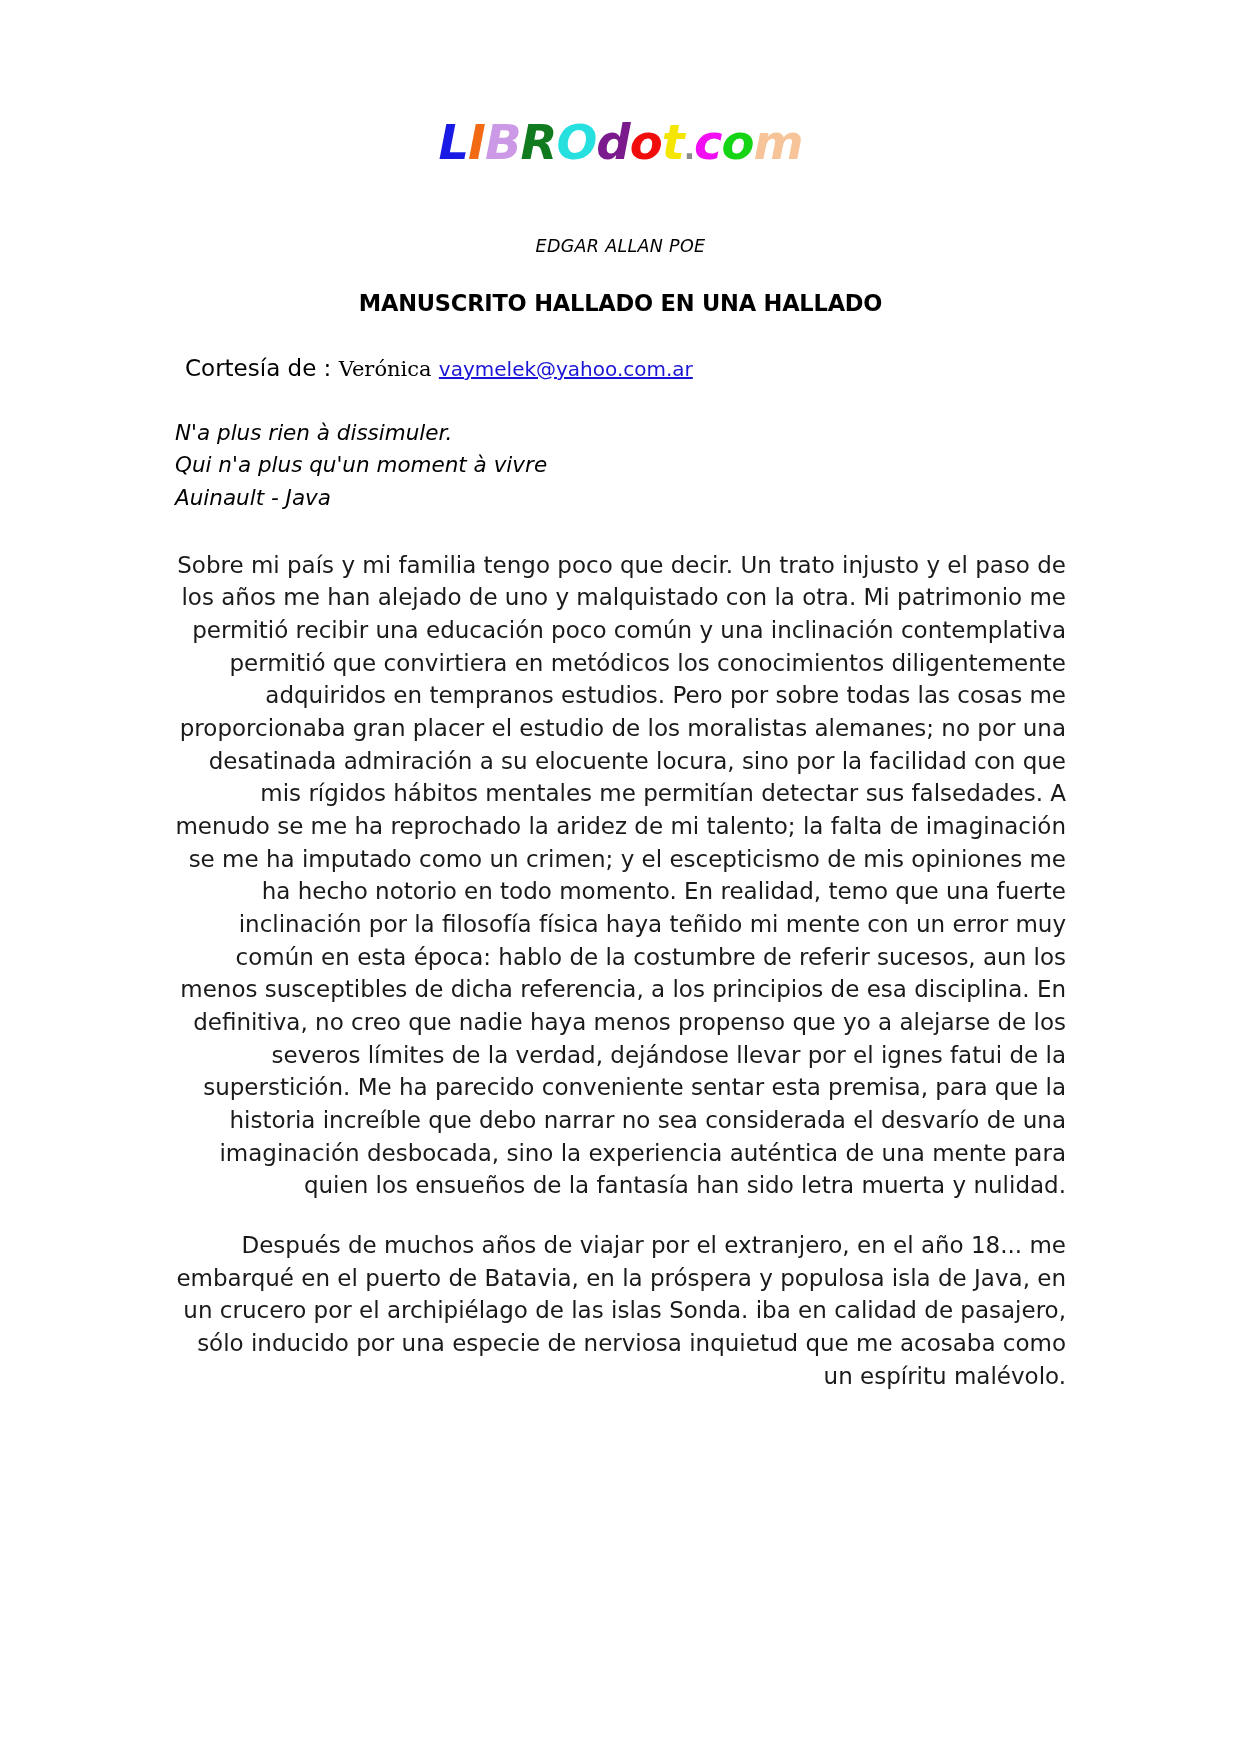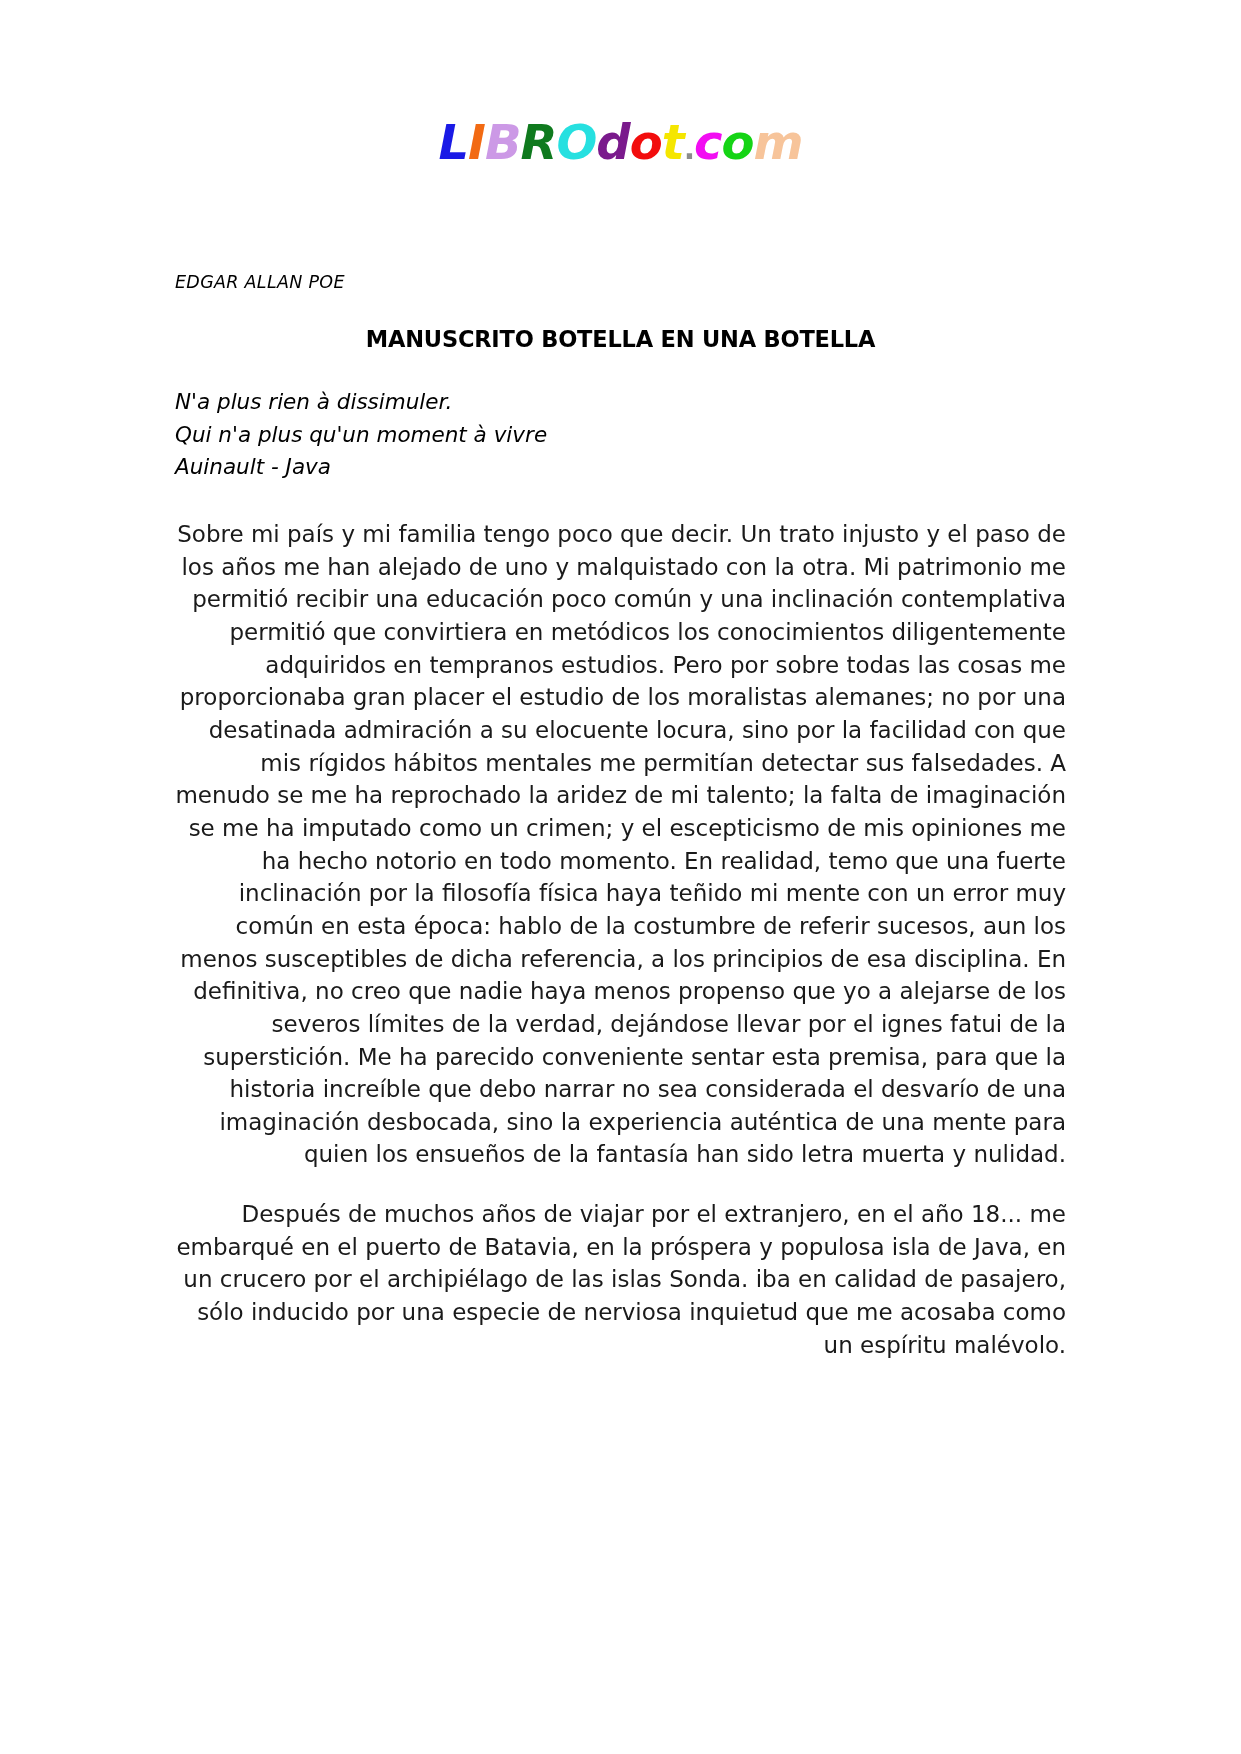--- a/index.html
+++ b/index.html
@@ -41,26 +41,26 @@
   }
   .logo span { display: inline-block; }
   .logo .dotsep {
     font-size: 30px;
     font-style: normal;
     vertical-align: baseline;
   }
 
   
   .author {
-    text-align: left;
+    text-align: center;
     font-family: "DejaVu Sans", sans-serif;
     font-size: 17.5px;
     font-style: italic;
     letter-spacing: 0.3px;
-    margin-top: 76px;
+    margin-top: 40px;
   }
 
   
   .doc-title {
     text-align: center;
     font-family: "DejaVu Sans", sans-serif;
     font-size: 22.5px;
     font-weight: bold;
     letter-spacing: -0.2px;
     margin-top: 34px;
@@ -118,22 +118,27 @@
 <body>
 
 <div class="page">
 
   <div class="logo-wrap">
     <div class="logo" id="logo"><span style="color: rgb(26, 26, 230);">L</span><span style="color: rgb(242, 106, 19);">I</span><span style="color: rgb(204, 153, 230);">B</span><span style="color: rgb(15, 122, 30);">R</span><span style="color: rgb(38, 224, 224);">O</span><span style="color: rgb(122, 26, 140);">d</span><span style="color: rgb(242, 13, 13);">o</span><span style="color: rgb(245, 230, 0);">t</span><span class="dotsep" style="color: rgb(140, 140, 140);">.</span><span style="color: rgb(242, 13, 242);">c</span><span style="color: rgb(21, 212, 21);">o</span><span style="color: rgb(247, 196, 154);">m</span></div>
   </div>
 
   <div class="author">EDGAR ALLAN POE</div>
 
-  <div class="doc-title">MANUSCRITO BOTELLA EN UNA BOTELLA</div>
+  <div class="doc-title">MANUSCRITO HALLADO EN UNA HALLADO</div>
 
+  <div class="courtesy">
+    <span class="lbl">Cortesía de :</span>
+    <span class="name">Verónica</span>
+    <span class="email">vaymelek@yahoo.com.ar</span>
+  </div>
 
   <div class="epigraph">
     <div>N'a plus rien à dissimuler.</div>
     <div>Qui n'a plus qu'un moment à vivre</div>
     <div>Auinault - Java</div>
   </div>
 
   <div class="body-text">
     <p>Sobre mi país y mi familia tengo poco que decir. Un trato injusto y el paso de los años me han alejado de uno y malquistado con la otra. Mi patrimonio me permitió recibir una educación poco común y una inclinación contemplativa permitió que convirtiera en metódicos los conocimientos diligentemente adquiridos en tempranos estudios. Pero por sobre todas las cosas me proporcionaba gran placer el estudio de los moralistas alemanes; no por una desatinada admiración a su elocuente locura, sino por la facilidad con que mis rígidos hábitos mentales me permitían detectar sus falsedades. A menudo se me ha reprochado la aridez de mi talento; la falta de imaginación se me ha imputado como un crimen; y el escepticismo de mis opiniones me ha hecho notorio en todo momento. En realidad, temo que una fuerte inclinación por la filosofía física haya teñido mi mente con un error muy común en esta época: hablo de la costumbre de referir sucesos, aun los menos susceptibles de dicha referencia, a los principios de esa disciplina. En definitiva, no creo que nadie haya menos propenso que yo a alejarse de los severos límites de la verdad, dejándose llevar por el ignes fatui de la superstición. Me ha parecido conveniente sentar esta premisa, para que la historia increíble que debo narrar no sea considerada el desvarío de una imaginación desbocada, sino la experiencia auténtica de una mente para quien los ensueños de la fantasía han sido letra muerta y nulidad.</p>
     <p>Después de muchos años de viajar por el extranjero, en el año 18... me embarqué en el puerto de Batavia, en la próspera y populosa isla de Java, en un crucero por el archipiélago de las islas Sonda. iba en calidad de pasajero, sólo inducido por una especie de nerviosa inquietud que me acosaba como un espíritu malévolo.</p>

